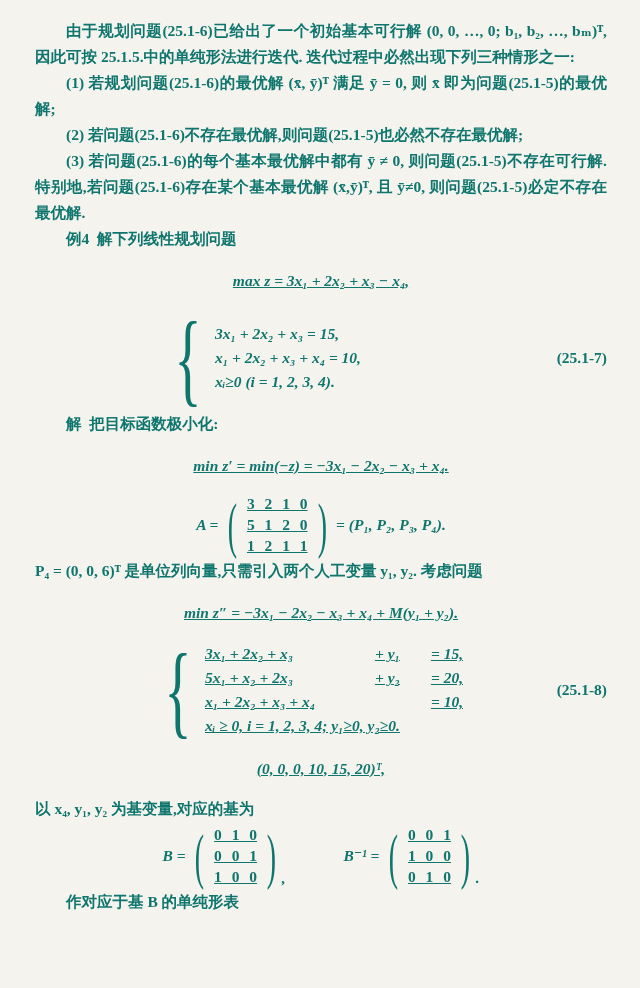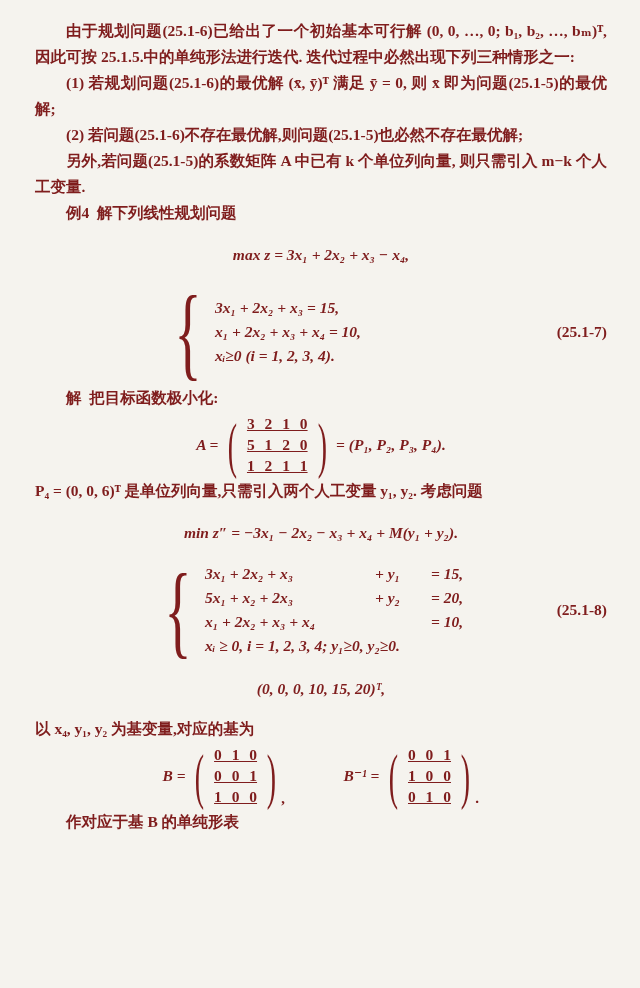--- a/index.html
+++ b/index.html
@@ -1,38 +1,39 @@
 <!DOCTYPE html>
 <html><head>
 <meta charset="utf-8">
 <style>
   html,body{margin:0;padding:0;background:#d8d6d0;}
   .page{
     position:relative;
     width:640px;height:988px;
     background:#f5f3ee;
-    color:#7f1d1d;
+    color:#0f766e;
     font-family:"Liberation Serif","DejaVu Serif",serif;
     font-size:15.5px;
     overflow:hidden;
     box-sizing:border-box;
     padding:18px 33px 5px 35px;
   }
   .para{
     text-align:justify;
     line-height:26px;
     margin:0;
     font-weight:600;
   }
   .indent{text-indent:2em;}
   .bold{font-weight:800;}
   .centered{
     text-align:center;
     line-height:25px;
     font-weight:600;
+    text-decoration:underline;
   }
   .math{font-style:italic;}
   .eqnum{font-style:normal;font-weight:600;}
   
   .system{
     display:flex;align-items:center;
     margin:3px 0 3px 0;
     font-weight:600;
   }
   .system .brace{
@@ -45,21 +46,21 @@
     font-style:normal;
   }
   .system .eqs{flex:0 0 auto;}
   .system .eqs .eq-line{line-height:24px;white-space:nowrap;}
   .sys7{padding-left:128px;}
   .sys8{padding-left:118px;}
   .system .label{
     margin-left:auto;
     align-self:center;
   }
-  .eq-grid{display:grid;grid-template-columns:170px 56px auto;}
+  .eq-grid{display:grid;grid-template-columns:170px 56px auto;text-decoration:underline;}
   .eq-grid .mid{text-align:left;}
   .eq-grid .full{grid-column:1 / span 3;}
   
   .matrix-line{
     display:flex;justify-content:center;align-items:center;
     font-weight:600;
     margin:2px 0;
   }
   .matrix{display:flex;align-items:center;}
   .matrix .paren{
@@ -74,39 +75,40 @@
 </style>
 </head>
 <body>
 
 <div class="page">
 
   <p class="para indent">由于规划问题(25.1-6)已给出了一个初始基本可行解 (0, 0, …, 0; b₁, b₂, …, bₘ)ᵀ, 因此可按 25.1.5.中的单纯形法进行迭代.  迭代过程中必然出现下列三种情形之一:</p>
 
   <p class="para indent">(1) 若规划问题(25.1-6)的最优解 (x̄, ȳ)ᵀ 满足 ȳ = 0, 则 x̄ 即为问题(25.1-5)的最优解;</p>
   <p class="para indent">(2) 若问题(25.1-6)不存在最优解,则问题(25.1-5)也必然不存在最优解;</p>
+  <p class="para indent">(3) 若问题(25.1-6)的每个基本最优解中都有 ȳ ≠ 0, 则问题(25.1-5)不存在可行解.  特别地,若问题(25.1-6)存在某个基本最优解 (x̄,ȳ)ᵀ, 且 ȳ≠0, 则问题(25.1-5)必定不存在最优解.</p>
 
-  <p class="para indent">另外,若问题(25.1-5)的系数矩阵 A 中已有 k 个单位列向量, 则只需引入 m−k 个人工变量.</p>
 
   <p class="para indent"><span class="bold">例4</span>&nbsp;&nbsp;<span>解下列线性规划问题</span></p>
 
   <p class="centered math">max z = 3x₁ + 2x₂ + x₃ − x₄,</p>
 
   <div class="system sys7 math">
     <span class="brace">{</span>
     <div class="eqs">
       <div class="eq-line">3x₁ + 2x₂ + x₃ = 15,</div>
       <div class="eq-line">x₁ + 2x₂ + x₃ + x₄ = 10,</div>
       <div class="eq-line">xᵢ≥0 (i = 1, 2, 3, 4).</div>
     </div>
     <span class="label eqnum">(25.1-7)</span>
   </div>
 
   <p class="para indent"><span class="bold">解</span>&nbsp;&nbsp;<span>把目标函数极小化:</span></p>
 
+  <p class="centered math">min z′ = min(−z) = −3x₁ − 2x₂ − x₃ + x₄.</p>
 
   <div class="matrix-line math">
     <span>A =</span>&nbsp;
     <span class="matrix">
       <span class="paren">(</span>
       <span class="cells">
         <div>3 2 1 0</div>
         <div>5 1 2 0</div>
         <div>1 2 1 1</div>
       </span>

